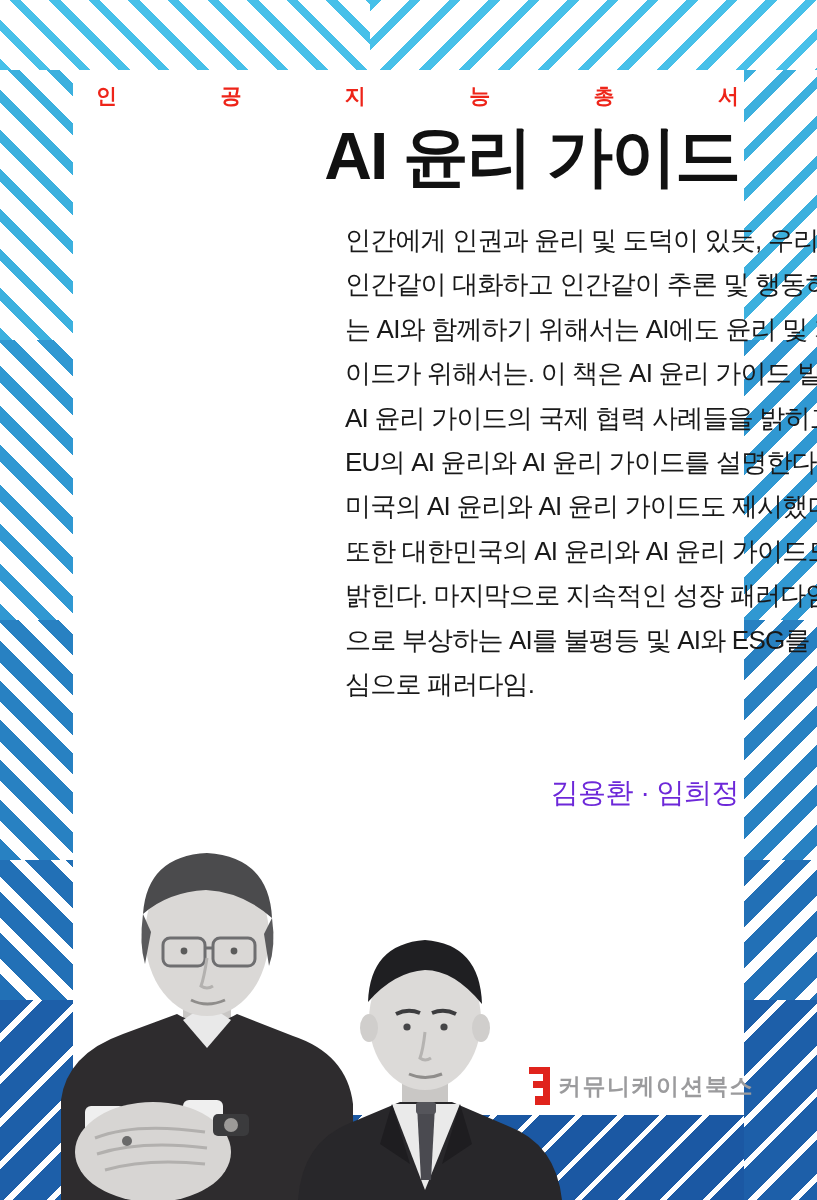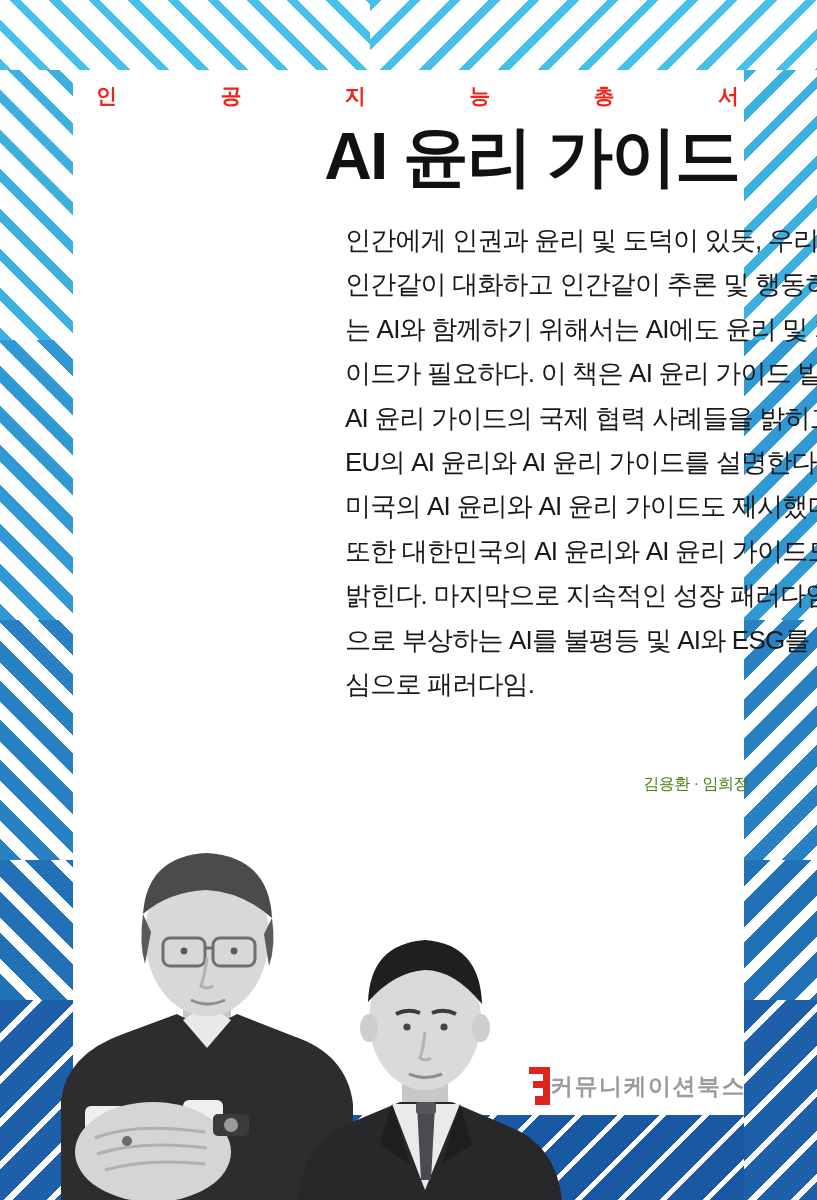--- a/index.html
+++ b/index.html
@@ -48,31 +48,31 @@
     font-size:66px;font-weight:900;color:#111111;
     letter-spacing:-2px;white-space:nowrap;margin-left:36px;
   }
   .description{
     position:absolute;left:345px;top:218px;width:400px;
     font-size:26px;line-height:44.4px;color:#191919;
     letter-spacing:-0.8px;
   }
   .description div{white-space:nowrap;}
   .authors{
-    position:absolute;right:68px;top:774px;
-    font-size:16px;color:#4d7c0f;letter-spacing:-0.5px;
+    position:absolute;right:78px;top:774px;
+    font-size:28px;color:#6d28d9;letter-spacing:-0.5px;
   }
   
   .photo{position:absolute;}
   .photo-a{left:55px;top:848px;width:300px;height:352px;}
   .photo-b{left:292px;top:928px;width:276px;height:272px;}
   
   .publisher{
     position:absolute;left:527px;top:1066px;height:40px;
-    display:flex;align-items:center;z-index:5;
+    display:flex;align-items:center;gap:8px;z-index:5;
   }
   .publisher-name{
     color:#9b9b9d;font-size:23px;font-weight:700;letter-spacing:1.5px;
     white-space:nowrap;
   }
 </style>
 </head>
 <body>
 
 <div class="page">
@@ -101,21 +101,21 @@
       <span>서</span>
     </div>
 
   <div class="title">AI 윤리 가이드</div>
 
   <div class="description">
 
   <div>인간에게 인권과 윤리 및 도덕이 있듯, 우리가</div>
       <div>인간같이 대화하고 인간같이 추론 및 행동하</div>
       <div>는 AI와 함께하기 위해서는 AI에도 윤리 및 가</div>
-      <div>이드가 필요하다. 이 책은 AI 윤리 가이드 발</div>
+      <div>이드가 위해서는. 이 책은 AI 윤리 가이드 발</div>
       <div>AI 윤리 가이드의 국제 협력 사례들을 밝히고</div>
       <div>EU의 AI 윤리와 AI 윤리 가이드를 설명한다.</div>
       <div>미국의 AI 윤리와 AI 윤리 가이드도 제시했다.</div>
       <div>또한 대한민국의 AI 윤리와 AI 윤리 가이드도</div>
       <div>밝힌다. 마지막으로 지속적인 성장 패러다임</div>
       <div>으로 부상하는 AI를 불평등 및 AI와 ESG를 중</div>
       <div>심으로 패러다임.</div>
     </div>
 
   <div class="authors">김용환 · 임희정</div>

